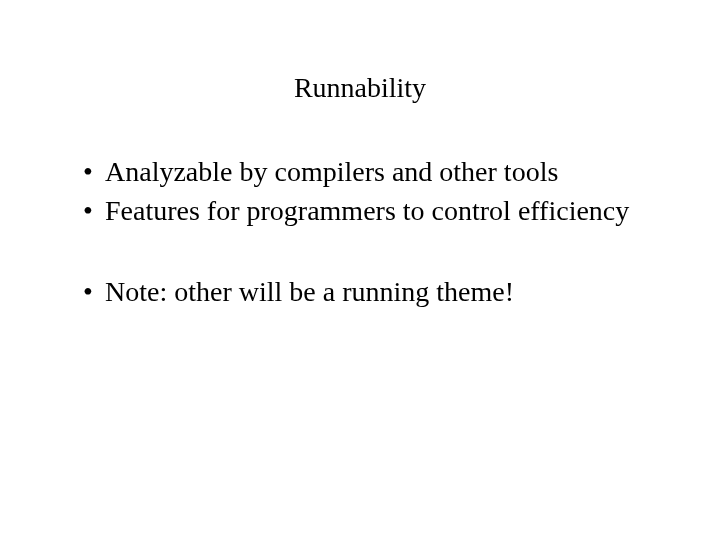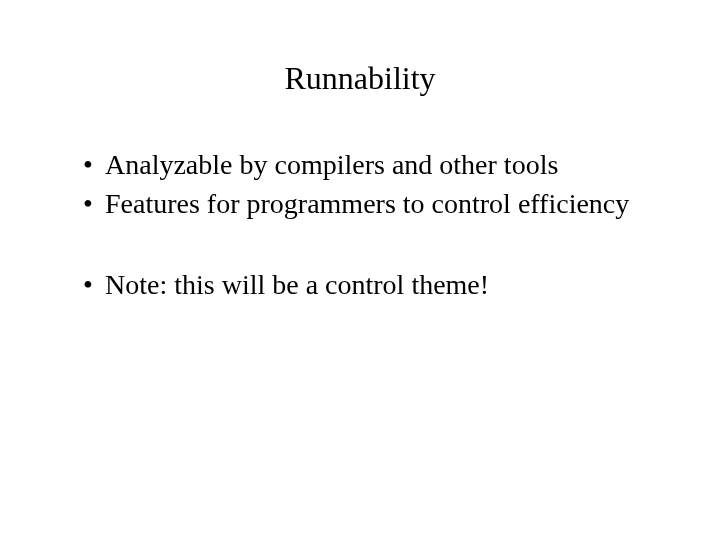--- a/index.html
+++ b/index.html
@@ -10,23 +10,23 @@
     body {
       width: 720px;
       height: 540px;
       background: #ffffff;
       font-family: 'Times New Roman', Times, serif;
       color: #000000;
       padding: 40px 55px;
       position: relative;
     }
     .title {
-      font-size: 32px;
+      font-size: 28px;
       text-align: center;
-      margin-top: 20px;
+      margin-top: 32px;
       margin-bottom: 50px;
       font-weight: normal;
     }
     .bullet-list {
       list-style: none;
       padding-left: 28px;
     }
     .bullet-list li {
       font-size: 28px;
       line-height: 1.25;
@@ -50,14 +50,14 @@
 <h1 class="title">Runnability</h1>
 
 <ul class="bullet-list">
   <li>Analyzable by compilers and other tools</li>
   <li>Features for programmers to control efficiency</li>
 </ul>
 
 <div class="spacer"></div>
 
 <ul class="bullet-list">
-  <li>Note: this will be a control theme!</li>
+  <li>Note: other will be a running theme!</li>
 </ul>
 
 </body></html>

